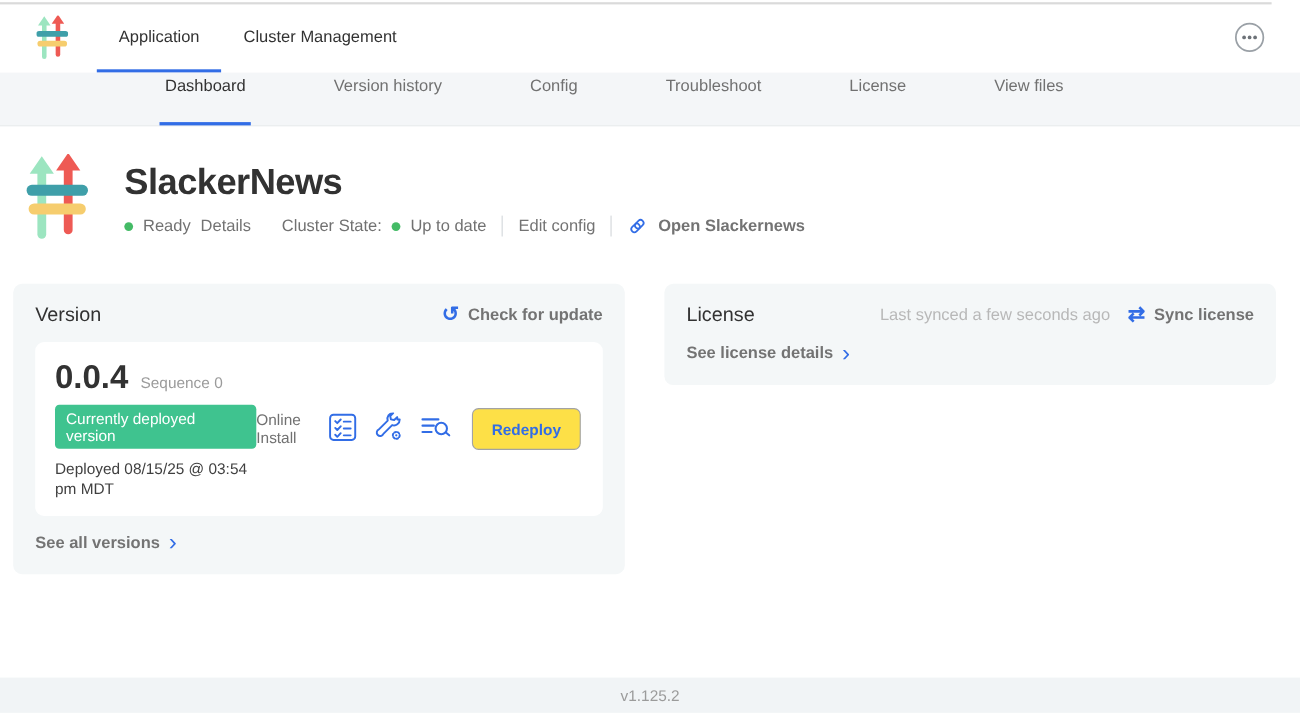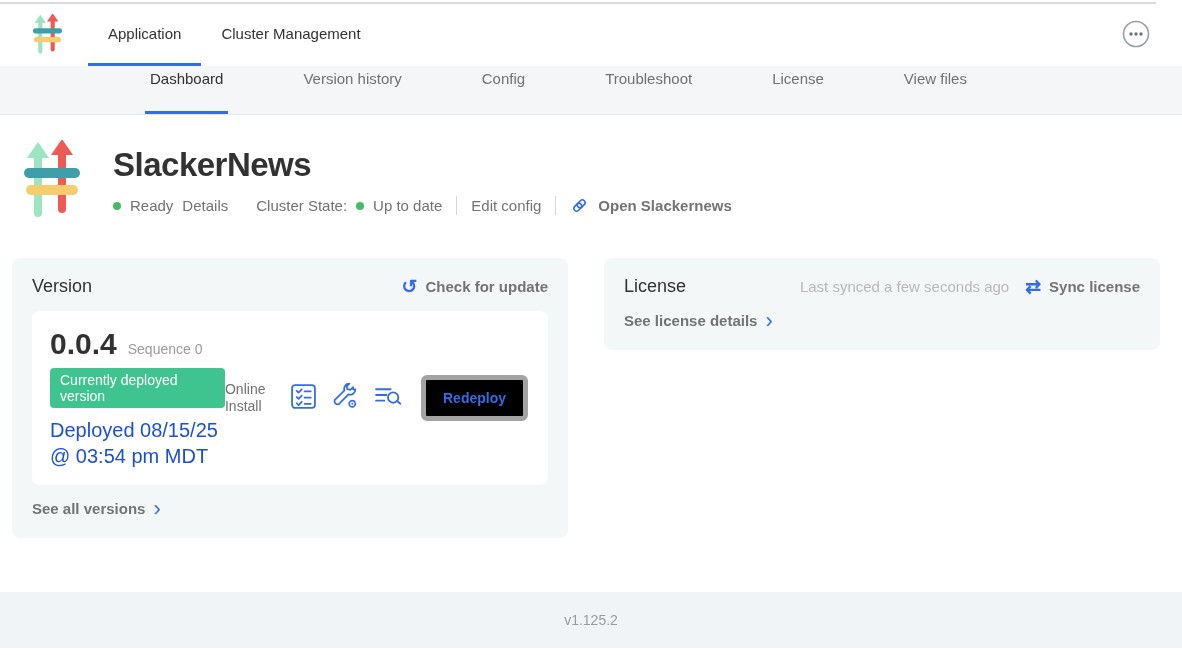--- a/index.html
+++ b/index.html
@@ -55,43 +55,43 @@
 
   .inner { background:#fff; border-radius:8px; padding:16px 18px; }
 
   
   .version-inner { display:flex; align-items:center; justify-content:space-between; }
   .ver-line { display:flex; align-items:baseline; gap:11px; }
   .ver-num { font-size:30px; font-weight:700; }
   .seq { font-size:14px; color:#9b9b9b; }
   .pill { display:inline-block; background:#3fc38f; color:#fff; font-size:14px;
           padding:4px 10px; border-radius:4px; margin:7px 0 9px; }
-  .deployed { font-size:20px; color:#1d4ed8; max-width:218px; line-height:1.3; }
+  .deployed { font-size:14px; color:#404040; max-width:218px; line-height:1.3; }
   .ver-actions { display:flex; align-items:center; gap:15px; padding-right:2px; }
   .install-type { font-size:14px; color:#717171; font-weight:400; width:50px; line-height:1.25; }
   .icon-btn { background:none; border:none; padding:0; cursor:pointer; display:flex; }
-  .redeploy { background:#000000; border:5px solid #a3a3a3; color:#326de6; font-weight:700;
+  .redeploy { background:#fde047; border:1px solid #a3a3a3; color:#326de6; font-weight:700;
               font-size:14px; padding:10px 17px; border-radius:6px; cursor:pointer; margin-left:3px;
               font-family:"Liberation Sans", sans-serif;text-align:center; }
   .card-foot { margin-top:15px; display:flex; align-items:center; gap:8px; }
   .foot-link { font-size:15px; font-weight:600; }
   .chev { color:#326de6; font-size:22px; line-height:0.8; font-weight:400; }
 
   
   .cust-row { display:flex; align-items:center; gap:13px; }
   .cust-name { font-size:19px; font-weight:700; }
   .chan-badge { background:#e9f1fc; color:#699ae0; font-size:14px; padding:4px 10px; border-radius:4px; }
   .lic-row { display:flex; align-items:center; gap:13px; margin-top:17px; }
   .type-badge { background:#dfdfdf; border-radius:4px; padding:4px 8px; display:flex;
                 align-items:center; gap:4px; font-size:14px; font-weight:700; color:#323232; }
   .code-glyph { font-size:11px; font-weight:700; letter-spacing:-1px; color:#323232; }
   .expiry { font-size:15px; color:#9b9b9b; }
 
   
-  footer { flex:0 0 auto; height:56px; background:#f1f4f6; display:flex; align-items:center;
+  footer { flex:0 0 auto; height:32px; background:#f1f4f6; display:flex; align-items:center;
            justify-content:center; font-size:14px; color:#9b9b9b; margin-bottom:7px; }
 </style>
 </head>
 <body>
 
 <div class="page">
   <div class="top-line"></div>
 
   <header class="topnav">
     <span class="logo-small">

